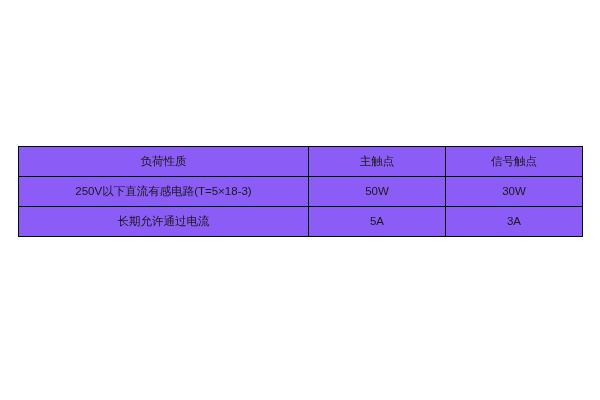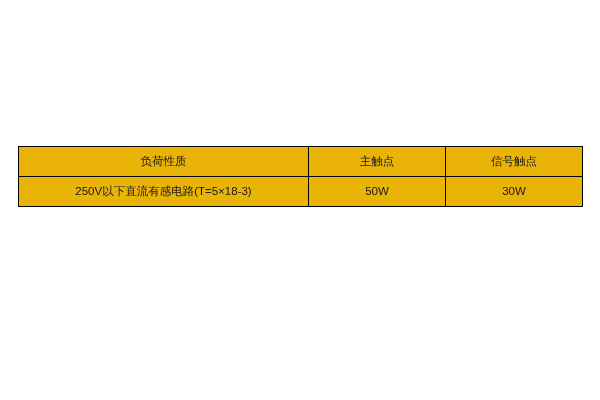--- a/index.html
+++ b/index.html
@@ -33,21 +33,21 @@
   table.spec-table th {
     border: 1px solid #000000;
     height: 29px;
     text-align: center;
     vertical-align: middle;
     font-size: 11.5px;
     font-weight: normal;
     color: #1a1a1a;
     padding: 0 2px;
     line-height: 1.2;
-    background: #eab308;
+    background: #8b5cf6;
   }
   col.c-name { width: 290px; }
   col.c-main { width: 137px; }
   col.c-signal { width: 137px; }
 </style>
 </head>
 <body>
 
 <div class="page">
   <div class="table-wrap">
@@ -63,16 +63,21 @@
           <th>主触点</th>
           <th>信号触点</th>
         </tr>
       </thead>
       <tbody>
         <tr>
           <td>250V以下直流有感电路(T=5×18-3)</td>
           <td>50W</td>
           <td>30W</td>
         </tr>
+        <tr>
+          <td>长期允许通过电流</td>
+          <td>5A</td>
+          <td>3A</td>
+        </tr>
       </tbody>
     </table>
   </div>
 </div>
 
 </body></html>

